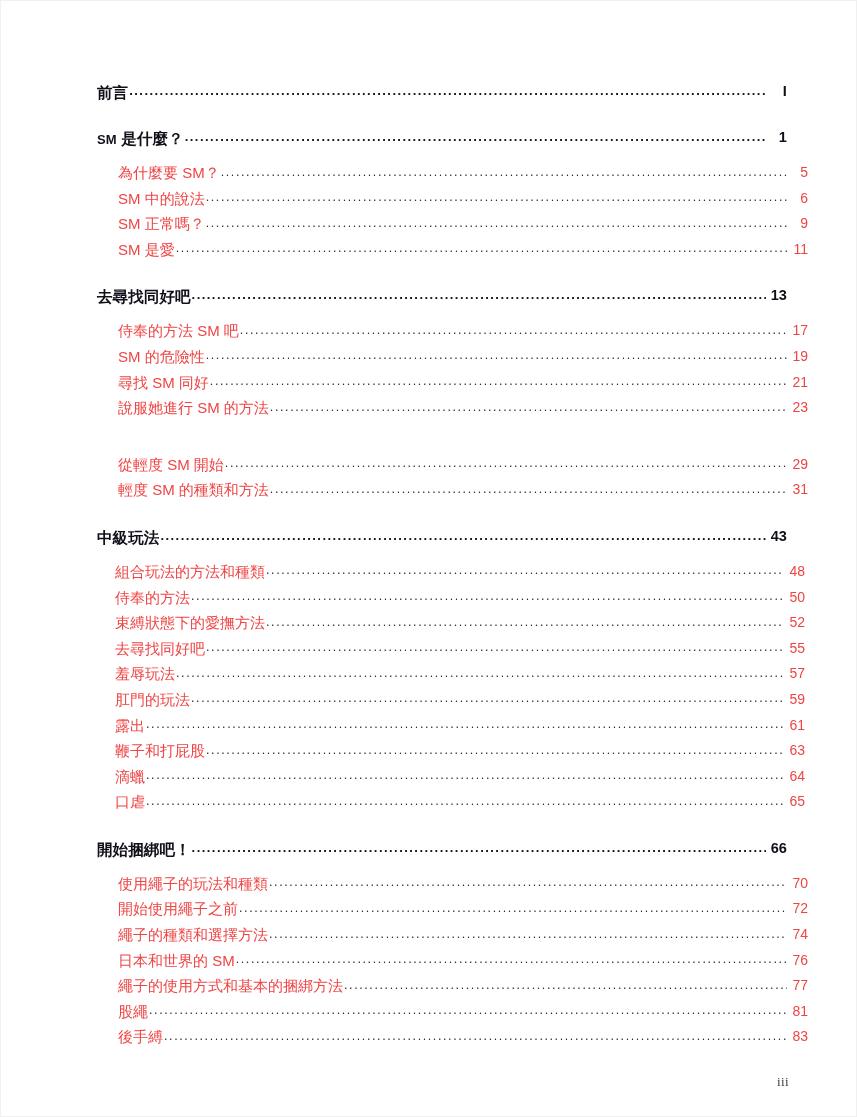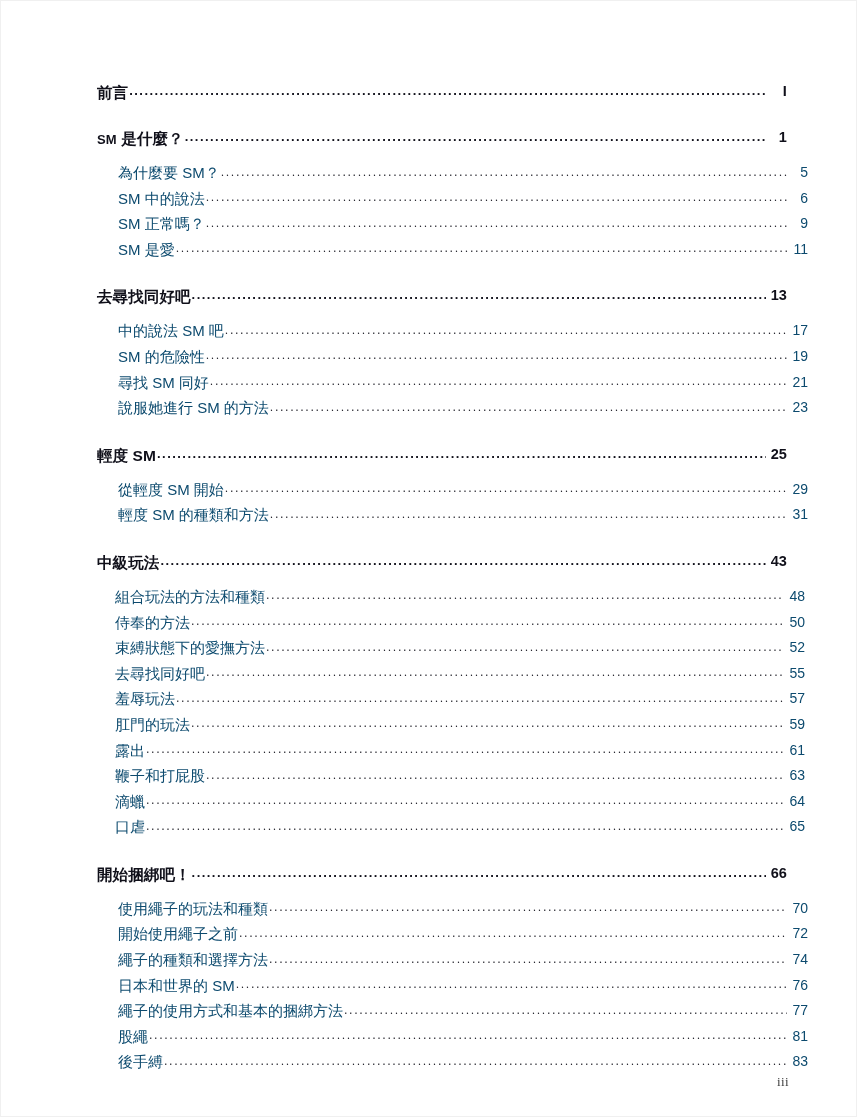--- a/index.html
+++ b/index.html
@@ -83,21 +83,21 @@
   .lvl1 .label .sc {
     font-size: 13px;
     letter-spacing: 0.2px;
     margin-top: 13px;
   }
 
   
   .lvl2 {
     font-size: 15px;
     font-weight: normal;
-    color: #0c4a6e;
+    color: #ef4444;
   }
   .lvl2 .leader::after {
     font-size: 12.5px;
     letter-spacing: 1.6px;
     color: #2b2b33;
   }
   .lvl2 .pageno {
     font-size: 14px;
     min-width: 20px;
   }
@@ -163,21 +163,21 @@
         <span class="pageno">11</span>
       </div>
       <div class="gap-before-chapter"></div>
       <div class="toc-entry lvl1 chapter-row">
         <span class="label">去尋找同好吧</span>
         <span class="leader"></span>
         <span class="pageno">13</span>
       </div>
       <div class="gap-after-chapter"></div>
       <div class="toc-entry lvl2 sub-row indent-a">
-        <span class="label">中的說法 SM 吧</span>
+        <span class="label">侍奉的方法 SM 吧</span>
         <span class="leader"></span>
         <span class="pageno">17</span>
       </div>
       <div style="height: 0px;"></div>
       <div class="toc-entry lvl2 sub-row indent-a">
         <span class="label">SM 的危險性</span>
         <span class="leader"></span>
         <span class="pageno">19</span>
       </div>
       <div style="height: 0px;"></div>
@@ -186,25 +186,20 @@
         <span class="leader"></span>
         <span class="pageno">21</span>
       </div>
       <div style="height: 0px;"></div>
       <div class="toc-entry lvl2 sub-row indent-a">
         <span class="label">說服她進行 SM 的方法</span>
         <span class="leader"></span>
         <span class="pageno">23</span>
       </div>
       <div class="gap-before-chapter"></div>
-      <div class="toc-entry lvl1 chapter-row">
-        <span class="label">輕度 SM</span>
-        <span class="leader"></span>
-        <span class="pageno">25</span>
-      </div>
       <div class="gap-after-chapter"></div>
       <div class="toc-entry lvl2 sub-row indent-a">
         <span class="label">從輕度 SM 開始</span>
         <span class="leader"></span>
         <span class="pageno">29</span>
       </div>
       <div style="height: 0px;"></div>
       <div class="toc-entry lvl2 sub-row indent-a">
         <span class="label">輕度 SM 的種類和方法</span>
         <span class="leader"></span>

